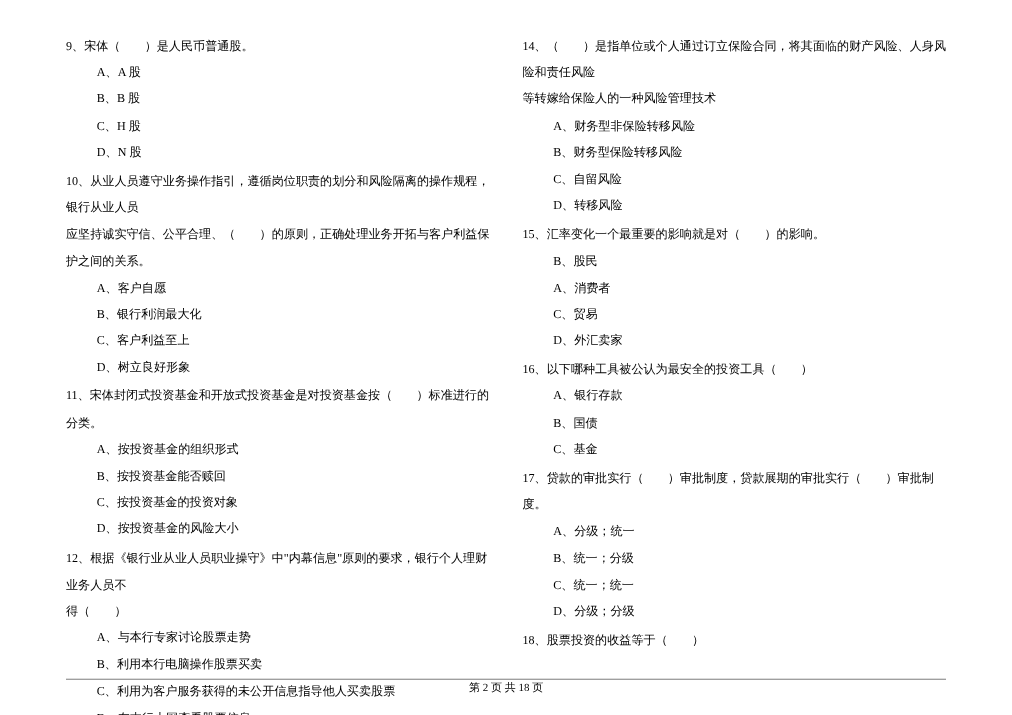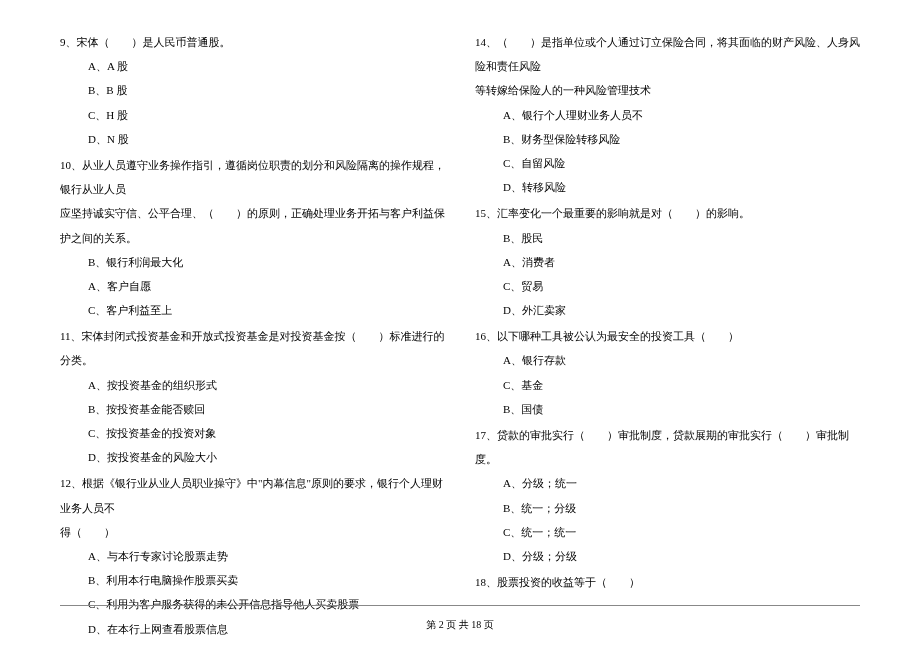--- a/index.html
+++ b/index.html
@@ -37,42 +37,43 @@
       display: block;
     }
     .footer {
       position: absolute;
       bottom: 18px;
       left: 0;
       right: 0;
       text-align: center;
       font-size: 10px;
       border-top: 1px solid #888;
-      padding-top: 12px;
+      padding-top: 0;
       margin: 0 60px;
     }
   </style>
 </head>
 <body>
 
 <div class="columns">
   <div class="column">
     <div class="question">
       <span class="q-text">9、宋体（　　）是人民币普通股。</span>
       <span class="option">A、A 股</span>
       <span class="option">B、B 股</span>
       <span class="option">C、H 股</span>
       <span class="option">D、N 股</span>
     </div>
     <div class="question">
       <span class="q-text">10、从业人员遵守业务操作指引，遵循岗位职责的划分和风险隔离的操作规程，银行从业人员</span>
       <span class="q-text">应坚持诚实守信、公平合理、（　　）的原则，正确处理业务开拓与客户利益保护之间的关系。</span>
+      <span class="option">A、客户自愿</span>
       <span class="option">B、银行利润最大化</span>
-      <span class="option">A、客户自愿</span>
       <span class="option">C、客户利益至上</span>
+      <span class="option">D、树立良好形象</span>
     </div>
     <div class="question">
       <span class="q-text">11、宋体封闭式投资基金和开放式投资基金是对投资基金按（　　）标准进行的分类。</span>
       <span class="option">A、按投资基金的组织形式</span>
       <span class="option">B、按投资基金能否赎回</span>
       <span class="option">C、按投资基金的投资对象</span>
       <span class="option">D、按投资基金的风险大小</span>
     </div>
     <div class="question">
       <span class="q-text">12、根据《银行业从业人员职业操守》中"内幕信息"原则的要求，银行个人理财业务人员不</span>
@@ -82,37 +83,37 @@
       <span class="option">C、利用为客户服务获得的未公开信息指导他人买卖股票</span>
       <span class="option">D、在本行上网查看股票信息</span>
     </div>
 
   </div>
 
   <div class="column">
     <div class="question">
       <span class="q-text">14、（　　）是指单位或个人通过订立保险合同，将其面临的财产风险、人身风险和责任风险</span>
       <span class="q-text">等转嫁给保险人的一种风险管理技术</span>
-      <span class="option">A、银行个人理财业务人员不</span>
+      <span class="option">A、财务型非保险转移风险</span>
       <span class="option">B、财务型保险转移风险</span>
       <span class="option">C、自留风险</span>
       <span class="option">D、转移风险</span>
     </div>
     <div class="question">
       <span class="q-text">15、汇率变化一个最重要的影响就是对（　　）的影响。</span>
       <span class="option">B、股民</span>
       <span class="option">A、消费者</span>
       <span class="option">C、贸易</span>
       <span class="option">D、外汇卖家</span>
     </div>
     <div class="question">
       <span class="q-text">16、以下哪种工具被公认为最安全的投资工具（　　）</span>
       <span class="option">A、银行存款</span>
+      <span class="option">B、国债</span>
       <span class="option">C、基金</span>
-      <span class="option">B、国债</span>
     </div>
     <div class="question">
       <span class="q-text">17、贷款的审批实行（　　）审批制度，贷款展期的审批实行（　　）审批制度。</span>
       <span class="option">A、分级；统一</span>
       <span class="option">B、统一；分级</span>
       <span class="option">C、统一；统一</span>
       <span class="option">D、分级；分级</span>
     </div>
     <div class="question">
       <span class="q-text">18、股票投资的收益等于（　　）</span>

